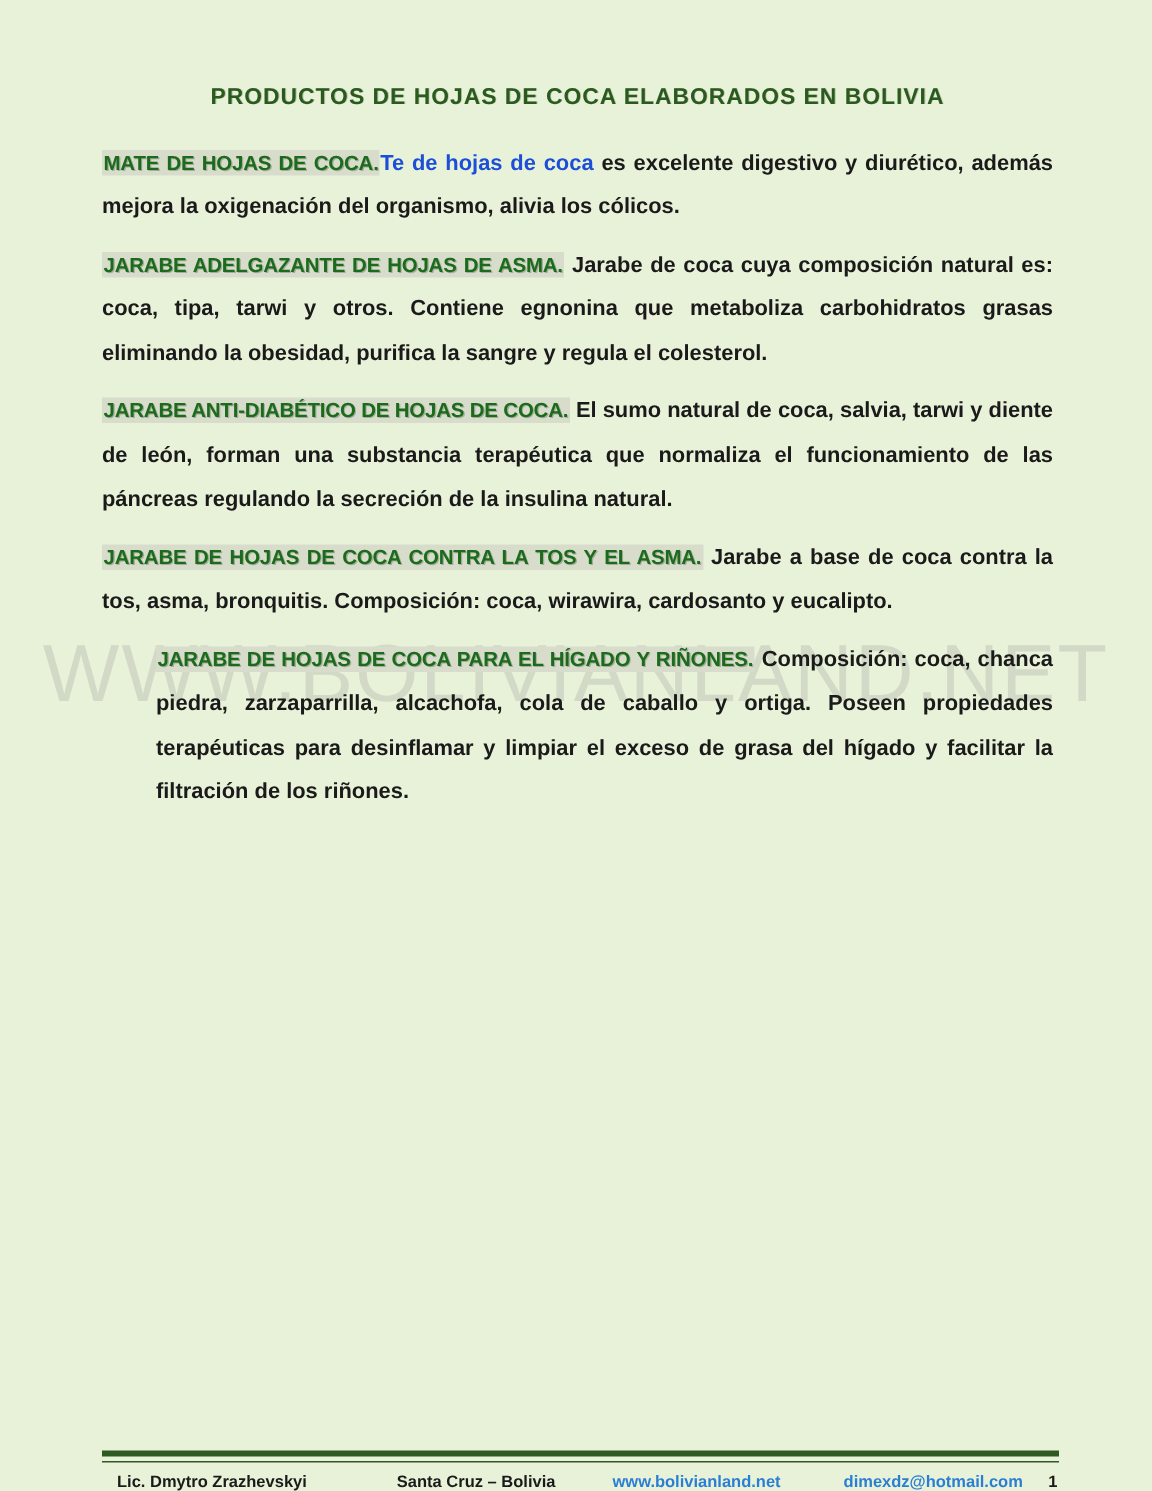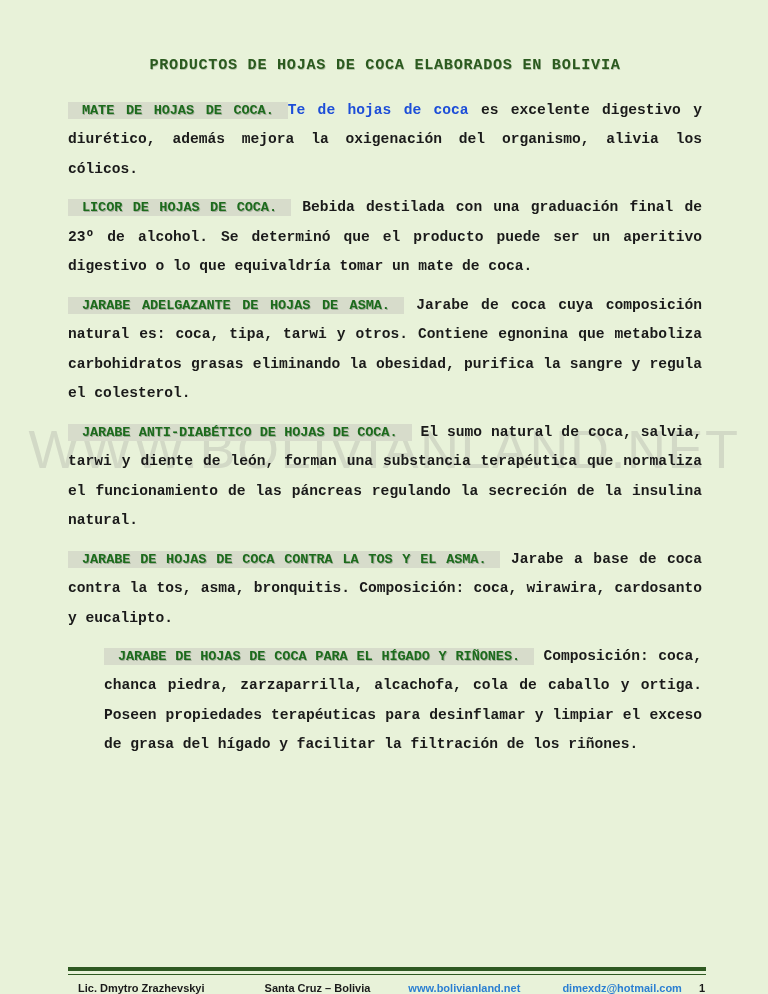--- a/index.html
+++ b/index.html
@@ -39,21 +39,20 @@
     pointer-events: none;
     user-select: none;
     z-index: 0;
   }
 
   
   .content {
     position: relative;
     z-index: 2;
     padding: 0 66px 0 68px;
-    font-family: Liberation Mono, monospace;
   }
 
   .doc-title {
     margin: 0;
     padding: 56px 0 22px 0;
     text-align: center;
     font-size: 15.2px;
     font-weight: bold;
     letter-spacing: 0.7px;
     color: #2b5a1f;
@@ -70,21 +69,21 @@
     text-justify: inter-word;
   }
   p.para:last-of-type { margin-bottom: 0; margin-left: 36px; }
 
   .hl {
     background: #d7dccb;
     color: #1c6b1c;
     font-weight: bold;
     font-size: 13.6px;
     letter-spacing: -0.1px;
-    padding: 1px 14px;
+    padding: 1px 1px;
     text-shadow: 0.8px 0.8px 0 rgba(120,135,115,0.55);
     box-decoration-break: clone;
     -webkit-box-decoration-break: clone;
   }
 
   .blue {
     color: #1d4ed8;
     font-weight: bold;
   }
 
@@ -128,23 +127,20 @@
   <div class="watermark">WWW.BOLIVIANLAND.NET</div>
 
   <div class="content">
 
     <h1 class="doc-title">PRODUCTOS DE HOJAS DE COCA ELABORADOS EN BOLIVIA</h1>
 
     <p class="para">
       <span class="hl">MATE DE HOJAS DE COCA.</span><span class="blue">Te de hojas de coca</span><span> es excelente digestivo y diurético, además mejora la oxigenación del organismo, alivia los cólicos.</span>
     </p>
 
-    <p class="para">
-      <span class="hl">LICOR DE HOJAS DE COCA.</span><span> Bebida destilada con una graduación final de 23º de alcohol. Se determinó que el producto puede ser un aperitivo digestivo o lo que equivaldría tomar un mate de coca.</span>
-    </p>
 
     <p class="para">
       <span class="hl">JARABE ADELGAZANTE DE HOJAS DE ASMA.</span><span> Jarabe de coca cuya composición natural es: coca, tipa, tarwi y otros. Contiene egnonina que metaboliza carbohidratos grasas eliminando la obesidad, purifica la sangre y regula el colesterol.</span>
     </p>
 
     <p class="para">
       <span class="hl">JARABE ANTI-DIABÉTICO DE HOJAS DE COCA.</span><span> El sumo natural de coca, salvia, tarwi y diente de león, forman una substancia terapéutica que normaliza el funcionamiento de las páncreas regulando la secreción de la insulina natural.</span>
     </p>
 
     <p class="para">

